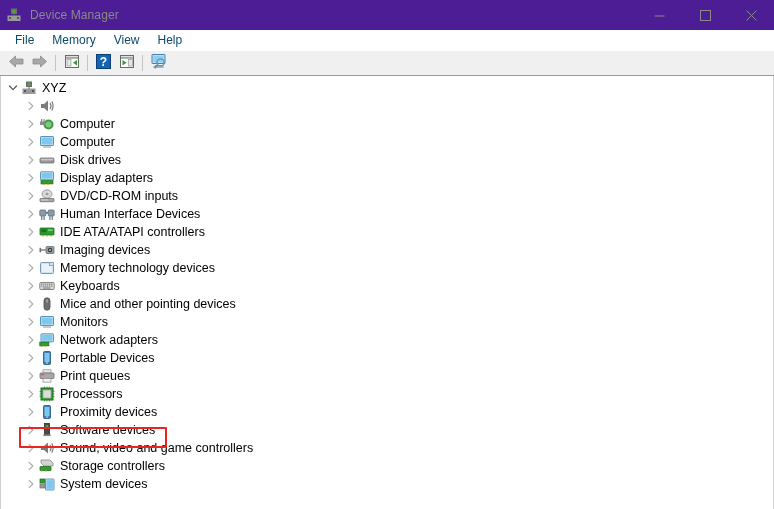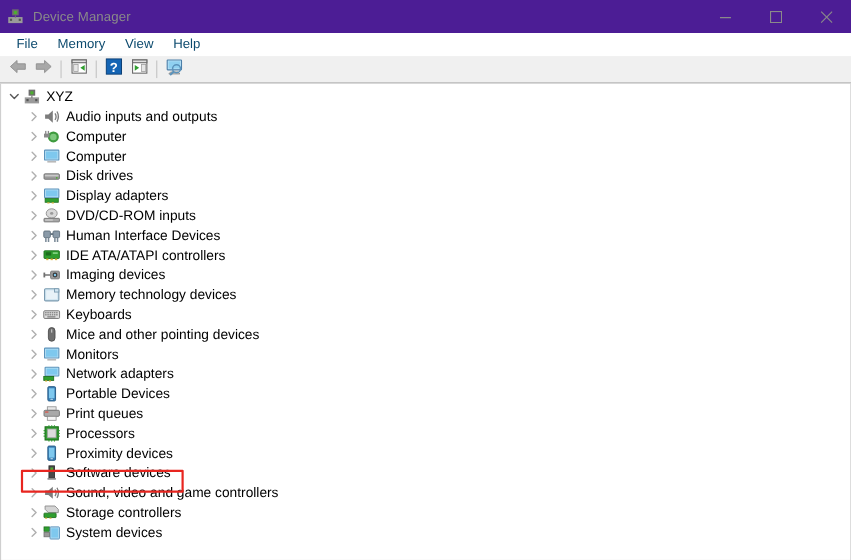--- a/index.html
+++ b/index.html
@@ -289,21 +289,20 @@
           <path d="M3.2 1.4 L6.8 5 L3.2 8.6" fill="none" stroke="#b0b0b0" stroke-width="1.3" stroke-linecap="round" stroke-linejoin="round"></path>
         </svg>
     </span>
     <span class="devicon">
       <svg width="16" height="16" viewBox="0 0 16 16">
         <path d="M2 6 L5 6 L9 2.5 L9 13.5 L5 10 L2 10 Z" fill="#7c7c7c"></path>
         <path d="M11 5 Q13 8 11 11" fill="none" stroke="#7c7c7c" stroke-width="1.2"></path>
         <path d="M12.8 3.4 Q15.4 8 12.8 12.6" fill="none" stroke="#7c7c7c" stroke-width="1.2"></path>
       </svg>
     </span>
-    <span class="label">Audio inputs and outputs</span>
   </div>
 
   <div class="row child">
     <span class="chev">
       <svg width="10" height="10" viewBox="0 0 10 10">
           <path d="M3.2 1.4 L6.8 5 L3.2 8.6" fill="none" stroke="#b0b0b0" stroke-width="1.3" stroke-linecap="round" stroke-linejoin="round"></path>
         </svg>
     </span>
     <span class="devicon">
       <svg width="16" height="16" viewBox="0 0 16 16">

